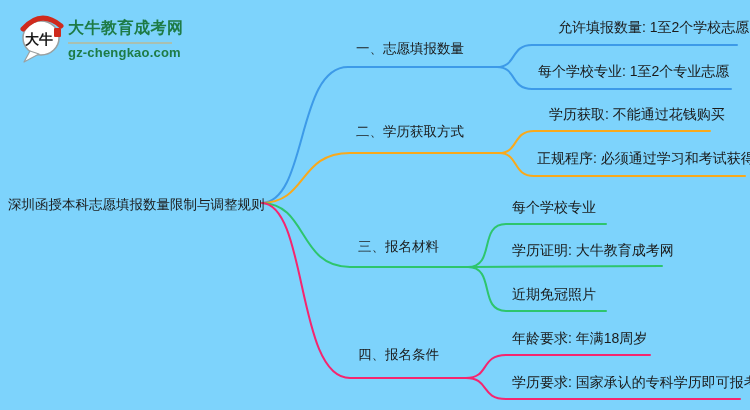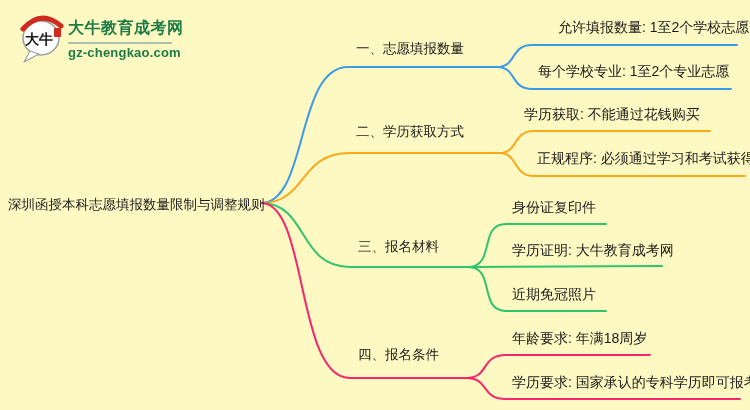--- a/index.html
+++ b/index.html
@@ -1,17 +1,17 @@
 <!DOCTYPE html>
 <html><head>
 <meta charset="utf-8">
 <style>
   html,body{margin:0;padding:0;background:#fff;}
   .stage{
-    position:relative;width:750px;height:410px;background:#fef9c3;
+    position:relative;width:750px;height:410px;background:#7dd3fc;
     font-family:"Liberation Sans","DejaVu Sans",sans-serif;overflow:hidden;
   }
   .stage svg.lines{position:absolute;left:0;top:0;}
   .node{
     position:absolute;white-space:nowrap;color:#1a1a1a;cursor:default;
   }
   .root-label{left:8px;top:196px;font-size:13.5px;line-height:17px;}
   .branch-label{font-size:13.5px;line-height:16px;}
   .leaf-label{font-size:14px;line-height:20px;}
   
@@ -72,23 +72,23 @@
   <div class="node root-label">深圳函授本科志愿填报数量限制与调整规则</div>
 
   <div class="node branch-label" style="left:356px;top:41px;">一、志愿填报数量</div>
   <div class="node branch-label" style="left:356px;top:124px;">二、学历获取方式</div>
   <div class="node branch-label" style="left:358px;top:239px;">三、报名材料</div>
   <div class="node branch-label" style="left:358px;top:347px;">四、报名条件</div>
 
   <div class="node leaf-label" style="left:538px;top:17px;margin-left:20px;">允许填报数量: 1至2个学校志愿</div>
   <div class="node leaf-label" style="left:538px;top:61px;">每个学校专业: 1至2个专业志愿</div>
 
-  <div class="node leaf-label" style="left:524px;top:104px;">学历获取: 不能通过花钱购买</div>
+  <div class="node leaf-label" style="left:549px;top:104px;">学历获取: 不能通过花钱购买</div>
   <div class="node leaf-label" style="left:537px;top:148px;">正规程序: 必须通过学习和考试获得</div>
 
-  <div class="node leaf-label" style="left:512px;top:197px;">身份证复印件</div>
+  <div class="node leaf-label" style="left:512px;top:197px;">每个学校专业</div>
   <div class="node leaf-label" style="left:512px;top:240px;">学历证明: 大牛教育成考网</div>
   <div class="node leaf-label" style="left:512px;top:284px;text-align:center;">近期免冠照片</div>
 
   <div class="node leaf-label" style="left:512px;top:328px;">年龄要求: 年满18周岁</div>
   <div class="node leaf-label" style="left:512px;top:372px;">学历要求: 国家承认的专科学历即可报考</div>
 
 </div>
 
 </body></html>

